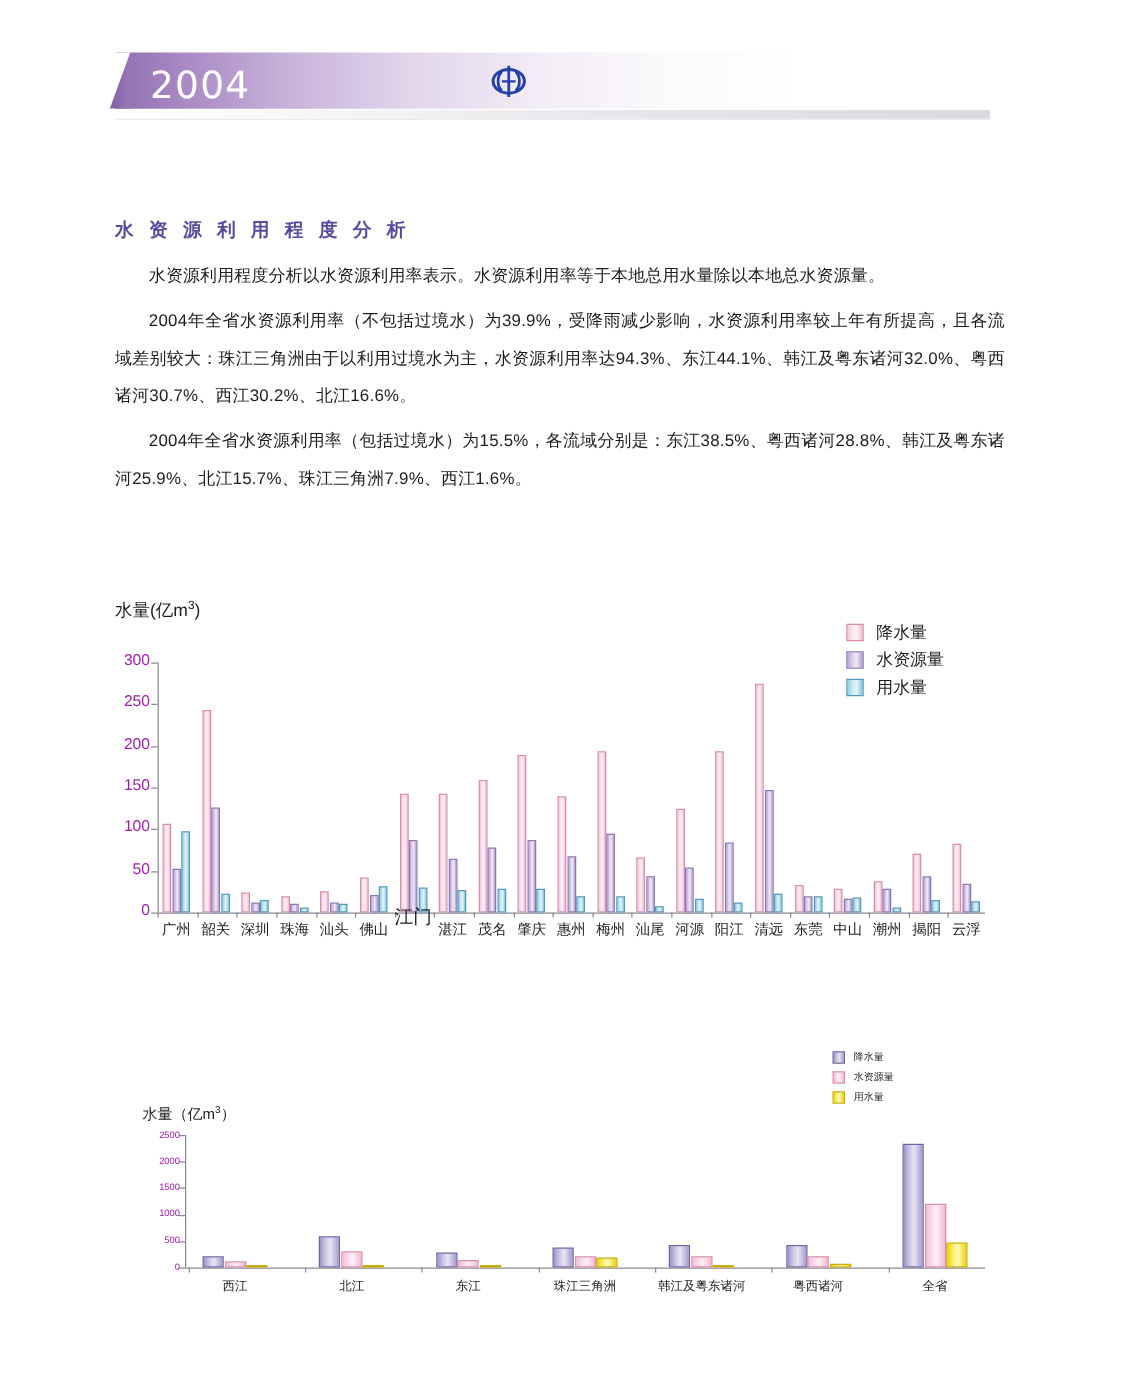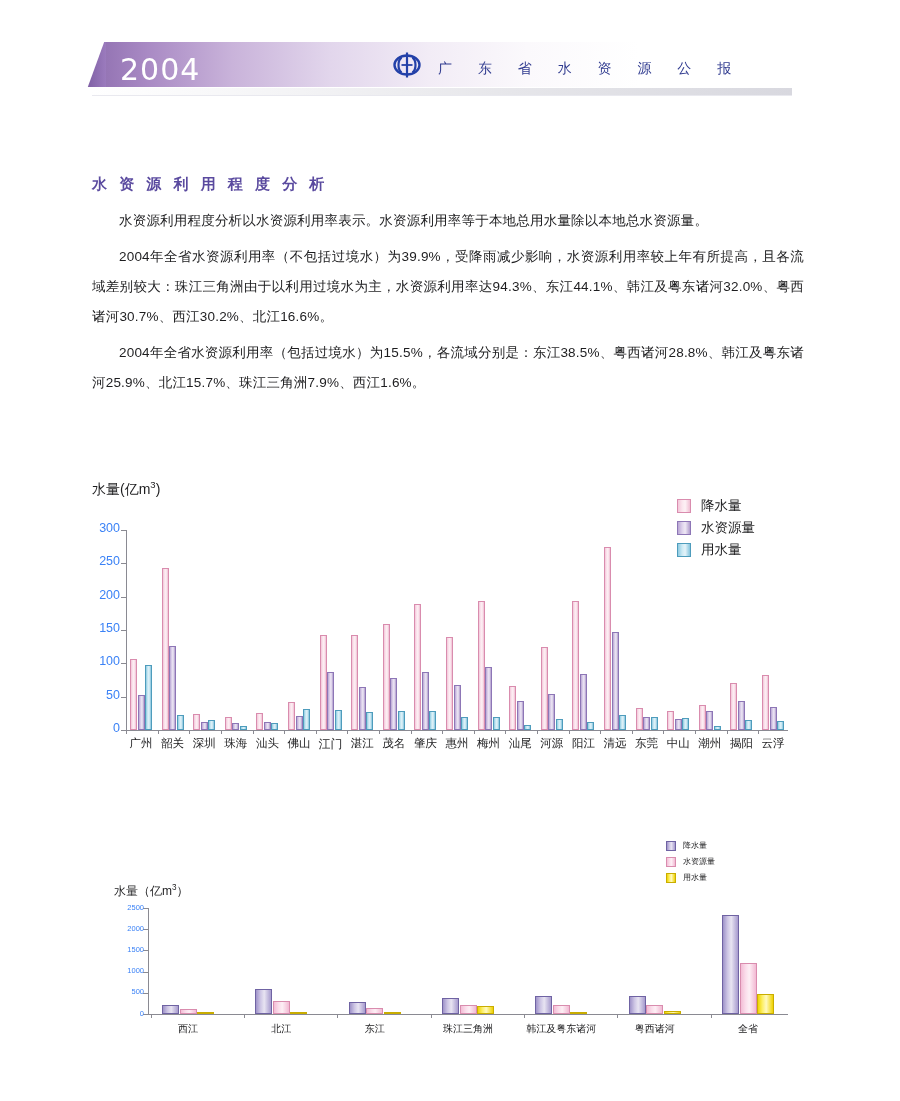--- a/index.html
+++ b/index.html
@@ -60,21 +60,21 @@
   p.para{
     margin:0 0 6px 0;font-size:13.5px;line-height:30px;
     text-align:justify;text-indent:2em;color:#1d1d1f;
     letter-spacing:.2px;
   }
 
   
   .chart-wrap{position:absolute;}
   .axis-line{position:absolute;background:#8a8a92;}
   .tick{position:absolute;background:#8a8a92;}
-  .ylabel-txt{position:absolute;font-size:12px;color:#3b82f6;text-align:right;}
+  .ylabel-txt{position:absolute;font-size:12px;color:#a21caf;text-align:right;}
   .xlabel-txt{position:absolute;font-size:11.5px;color:#1d1d1f;text-align:center;white-space:nowrap;}
   .unit-txt{position:absolute;font-size:13px;color:#1d1d1f;white-space:nowrap;}
   .caption{
     position:absolute;text-align:center;font-size:14.5px;font-weight:700;
     color:#2f3a8f;letter-spacing:1px;white-space:nowrap;
   }
   .bar{position:absolute;bottom:0;box-sizing:border-box;}
   .legend-item{position:absolute;display:flex;align-items:center;}
   .legend-swatch{width:13px;height:13px;box-sizing:border-box;}
   .legend-label{font-size:13px;color:#1d1d1f;margin-left:9px;white-space:nowrap;}
@@ -99,21 +99,20 @@
   <div class="hdr-year">2004</div>
   <div class="hdr-logo">
     <svg width="30" height="30" viewBox="0 0 30 30">
       <ellipse cx="15" cy="15" rx="12.5" ry="9.5" fill="none" stroke="#2340a8" stroke-width="2.4"></ellipse>
       <line x1="15" y1="2.5" x2="15" y2="27.5" stroke="#2340a8" stroke-width="2.2"></line>
       <path d="M9.5 7.5 C5.5 10.5 5.5 19.5 9.5 22.5" fill="none" stroke="#2340a8" stroke-width="2.2"></path>
       <path d="M20.5 7.5 C24.5 10.5 24.5 19.5 20.5 22.5" fill="none" stroke="#2340a8" stroke-width="2.2"></path>
       <line x1="9.5" y1="15" x2="20.5" y2="15" stroke="#2340a8" stroke-width="1.8"></line>
     </svg>
   </div>
-  <div class="hdr-title">广 东 省 水 资 源 公 报</div>
   <div class="hdr-rule"></div>
   <div class="hdr-rule2"></div>
 </div>
 
 <div class="content">
   <h2 class="section-title">水 资 源 利 用 程 度 分 析</h2>
   <p class="para">水资源利用程度分析以水资源利用率表示。水资源利用率等于本地总用水量除以本地总水资源量。</p>
   <p class="para">2004年全省水资源利用率（不包括过境水）为39.9%，受降雨减少影响，水资源利用率较上年有所提高，且各流域差别较大：珠江三角洲由于以利用过境水为主，水资源利用率达94.3%、东江44.1%、韩江及粤东诸河32.0%、粤西诸河30.7%、西江30.2%、北江16.6%。</p>
   <p class="para">2004年全省水资源利用率（包括过境水）为15.5%，各流域分别是：东江38.5%、粤西诸河28.8%、韩江及粤东诸河25.9%、北江15.7%、珠江三角洲7.9%、西江1.6%。</p>
 </div>
@@ -163,21 +162,21 @@
       <div class="xlabel-txt" style="left: 96.4px; top: 206px; width: 90px; font-size: 11.5px;">汕头</div>
       <div class="tick" style="left: 158.208px; top: 200px; width: 1px; height: 4px;"></div>
       <div class="bar c1-s0" title="佛山 降水量: 42" style="left: 162px; width: 7px; height: 28px;"></div>
       <div class="bar c1-s1" title="佛山 水资源量: 21" style="left: 169.5px; width: 7px; height: 14px;"></div>
       <div class="bar c1-s2" title="佛山 用水量: 32" style="left: 177px; width: 7px; height: 21.3333px;"></div>
       <div class="xlabel-txt" style="left: 128px; top: 206px; width: 90px; font-size: 11.5px;">佛山</div>
       <div class="tick" style="left: 189.808px; top: 200px; width: 1px; height: 4px;"></div>
       <div class="bar c1-s0" title="江门 降水量: 142" style="left: 193.6px; width: 7px; height: 94.6667px;"></div>
       <div class="bar c1-s1" title="江门 水资源量: 87" style="left: 201.1px; width: 7px; height: 58px;"></div>
       <div class="bar c1-s2" title="江门 用水量: 30" style="left: 208.6px; width: 7px; height: 20px;"></div>
-      <div class="xlabel-txt" style="left: 159.6px; top: 206px; width: 90px; font-size: 12px;">江门</div>
+      <div class="xlabel-txt" style="left: 159.6px; top: 194px; width: 90px; font-size: 15px;">江门</div>
       <div class="tick" style="left: 221.408px; top: 200px; width: 1px; height: 4px;"></div>
       <div class="bar c1-s0" title="湛江 降水量: 142" style="left: 225.2px; width: 7px; height: 94.6667px;"></div>
       <div class="bar c1-s1" title="湛江 水资源量: 64" style="left: 232.7px; width: 7px; height: 42.6667px;"></div>
       <div class="bar c1-s2" title="湛江 用水量: 27" style="left: 240.2px; width: 7px; height: 18px;"></div>
       <div class="xlabel-txt" style="left: 191.2px; top: 206px; width: 90px; font-size: 11.5px;">湛江</div>
       <div class="tick" style="left: 253.008px; top: 200px; width: 1px; height: 4px;"></div>
       <div class="bar c1-s0" title="茂名 降水量: 159" style="left: 256.8px; width: 7px; height: 106px;"></div>
       <div class="bar c1-s1" title="茂名 水资源量: 78" style="left: 264.3px; width: 7px; height: 52px;"></div>
       <div class="bar c1-s2" title="茂名 用水量: 29" style="left: 271.8px; width: 7px; height: 19.3333px;"></div>
       <div class="xlabel-txt" style="left: 222.8px; top: 206px; width: 90px; font-size: 11.5px;">茂名</div>

